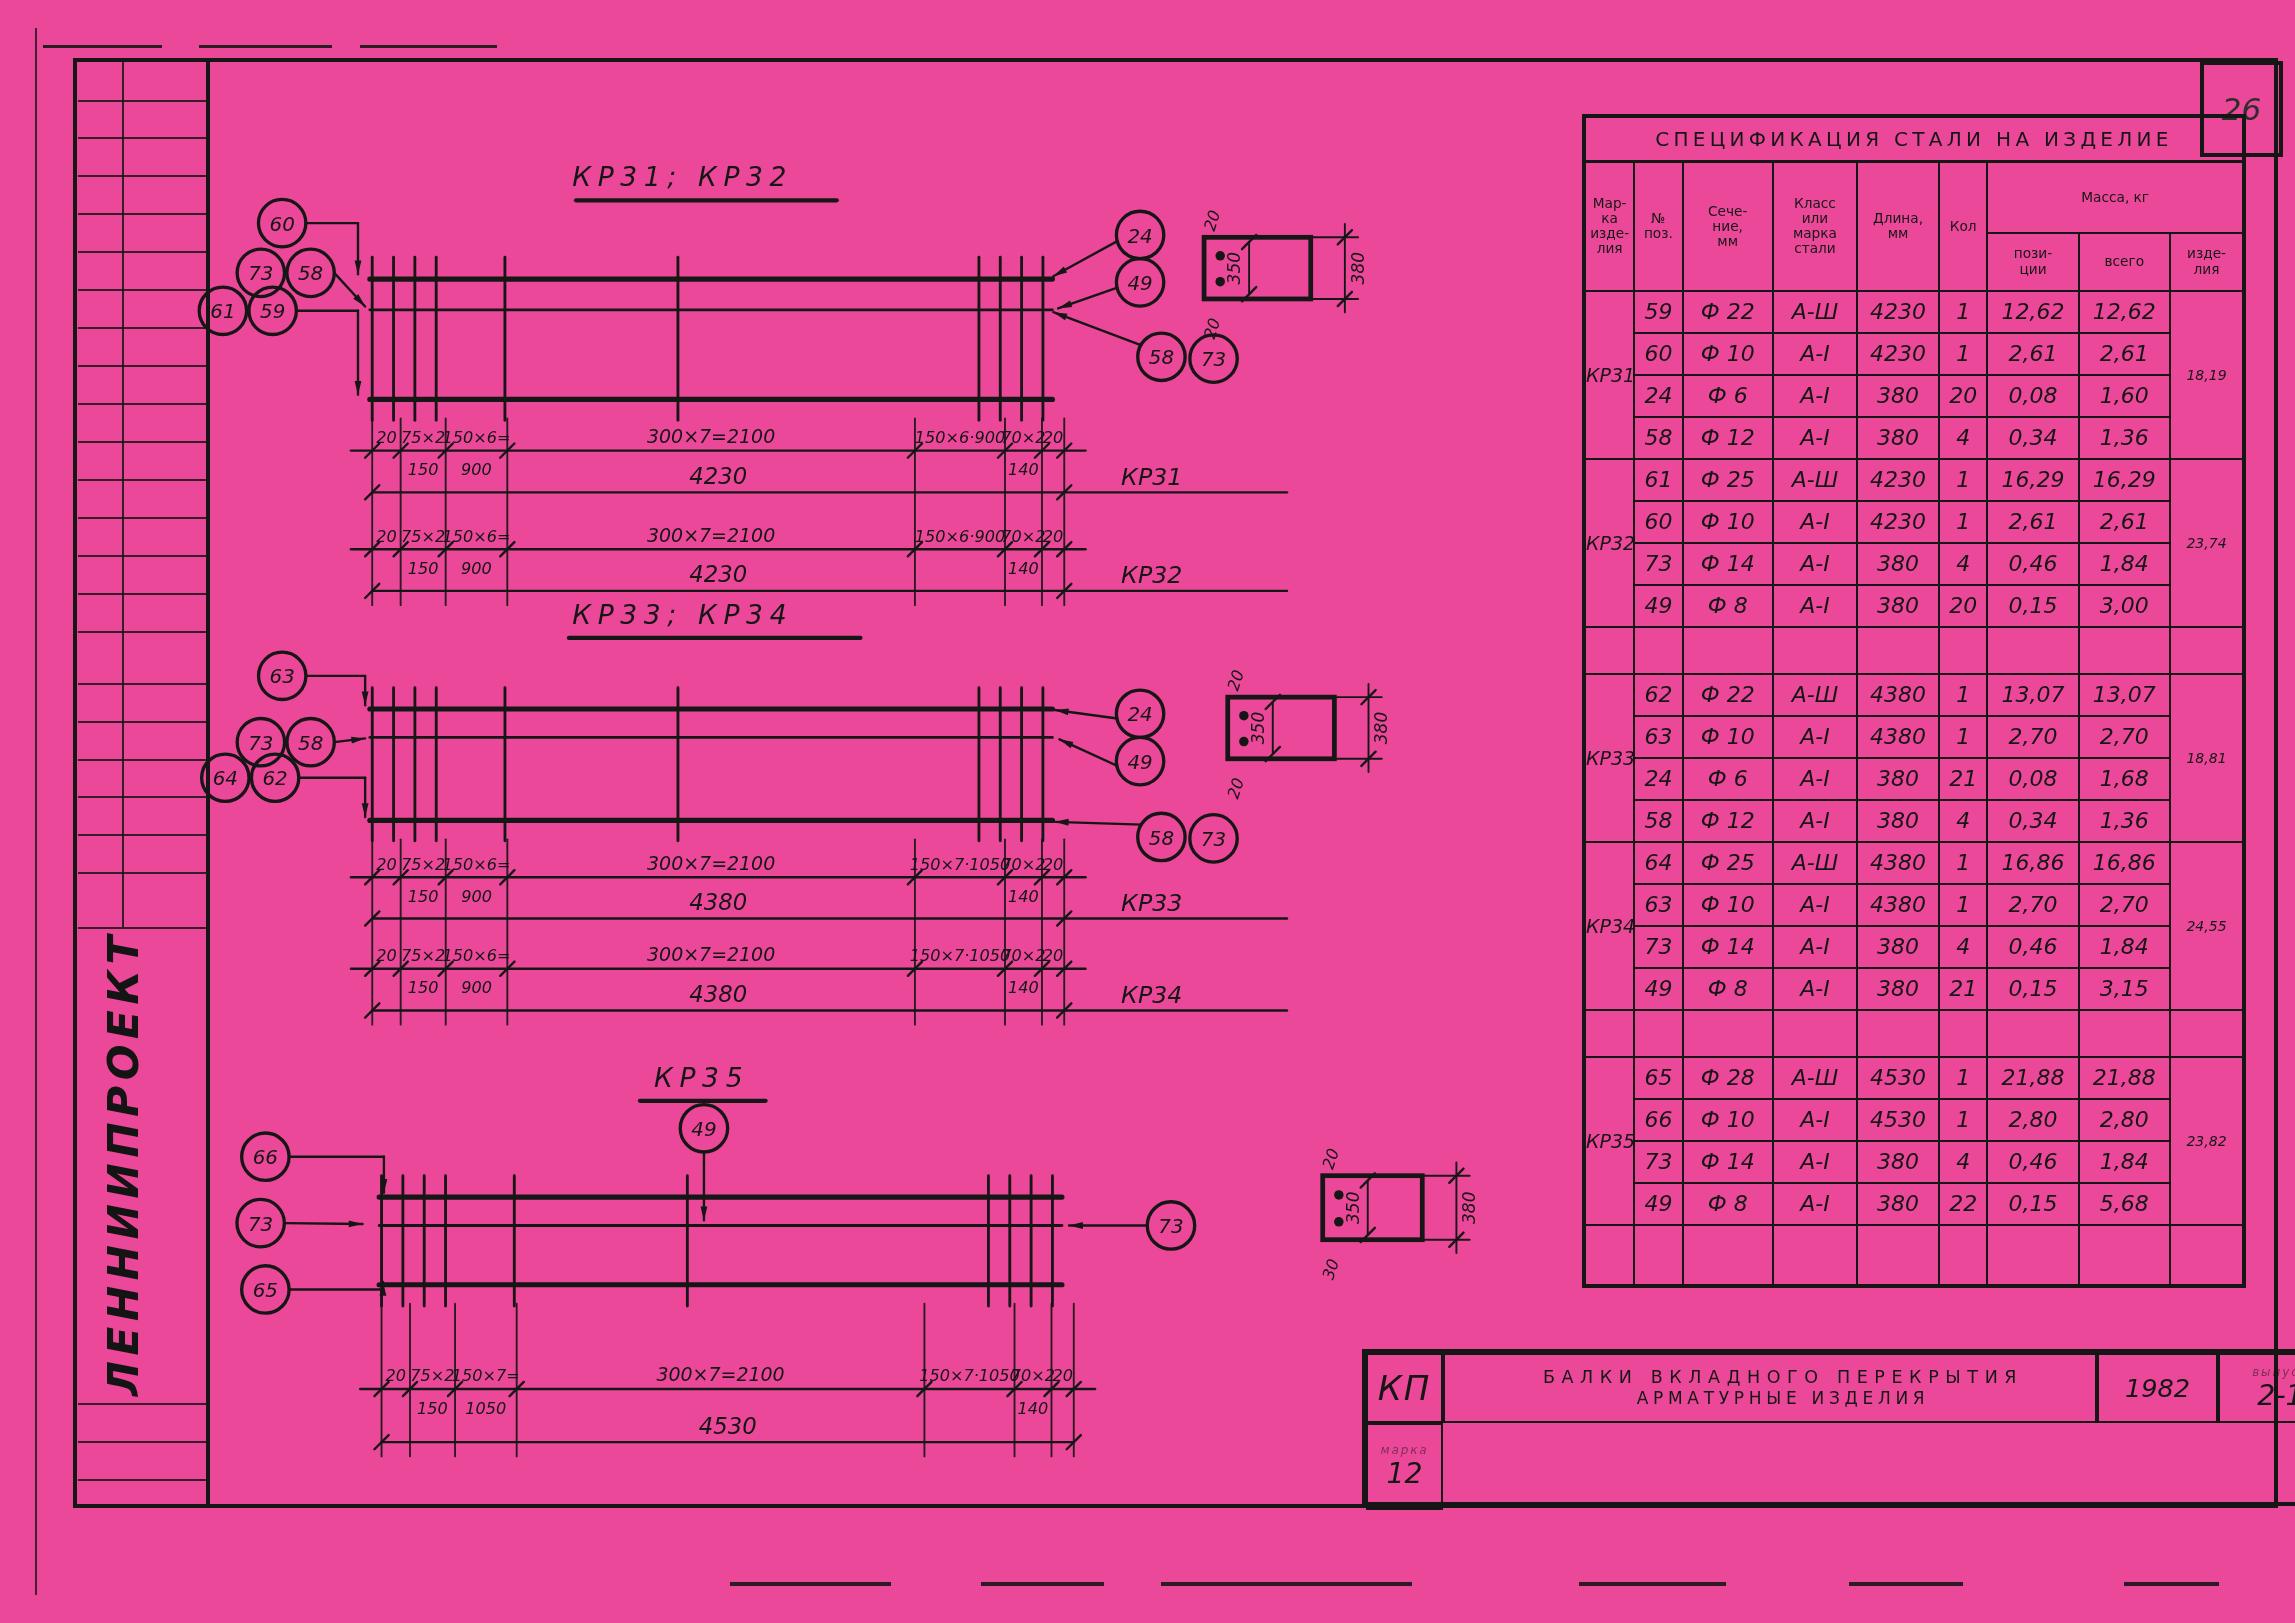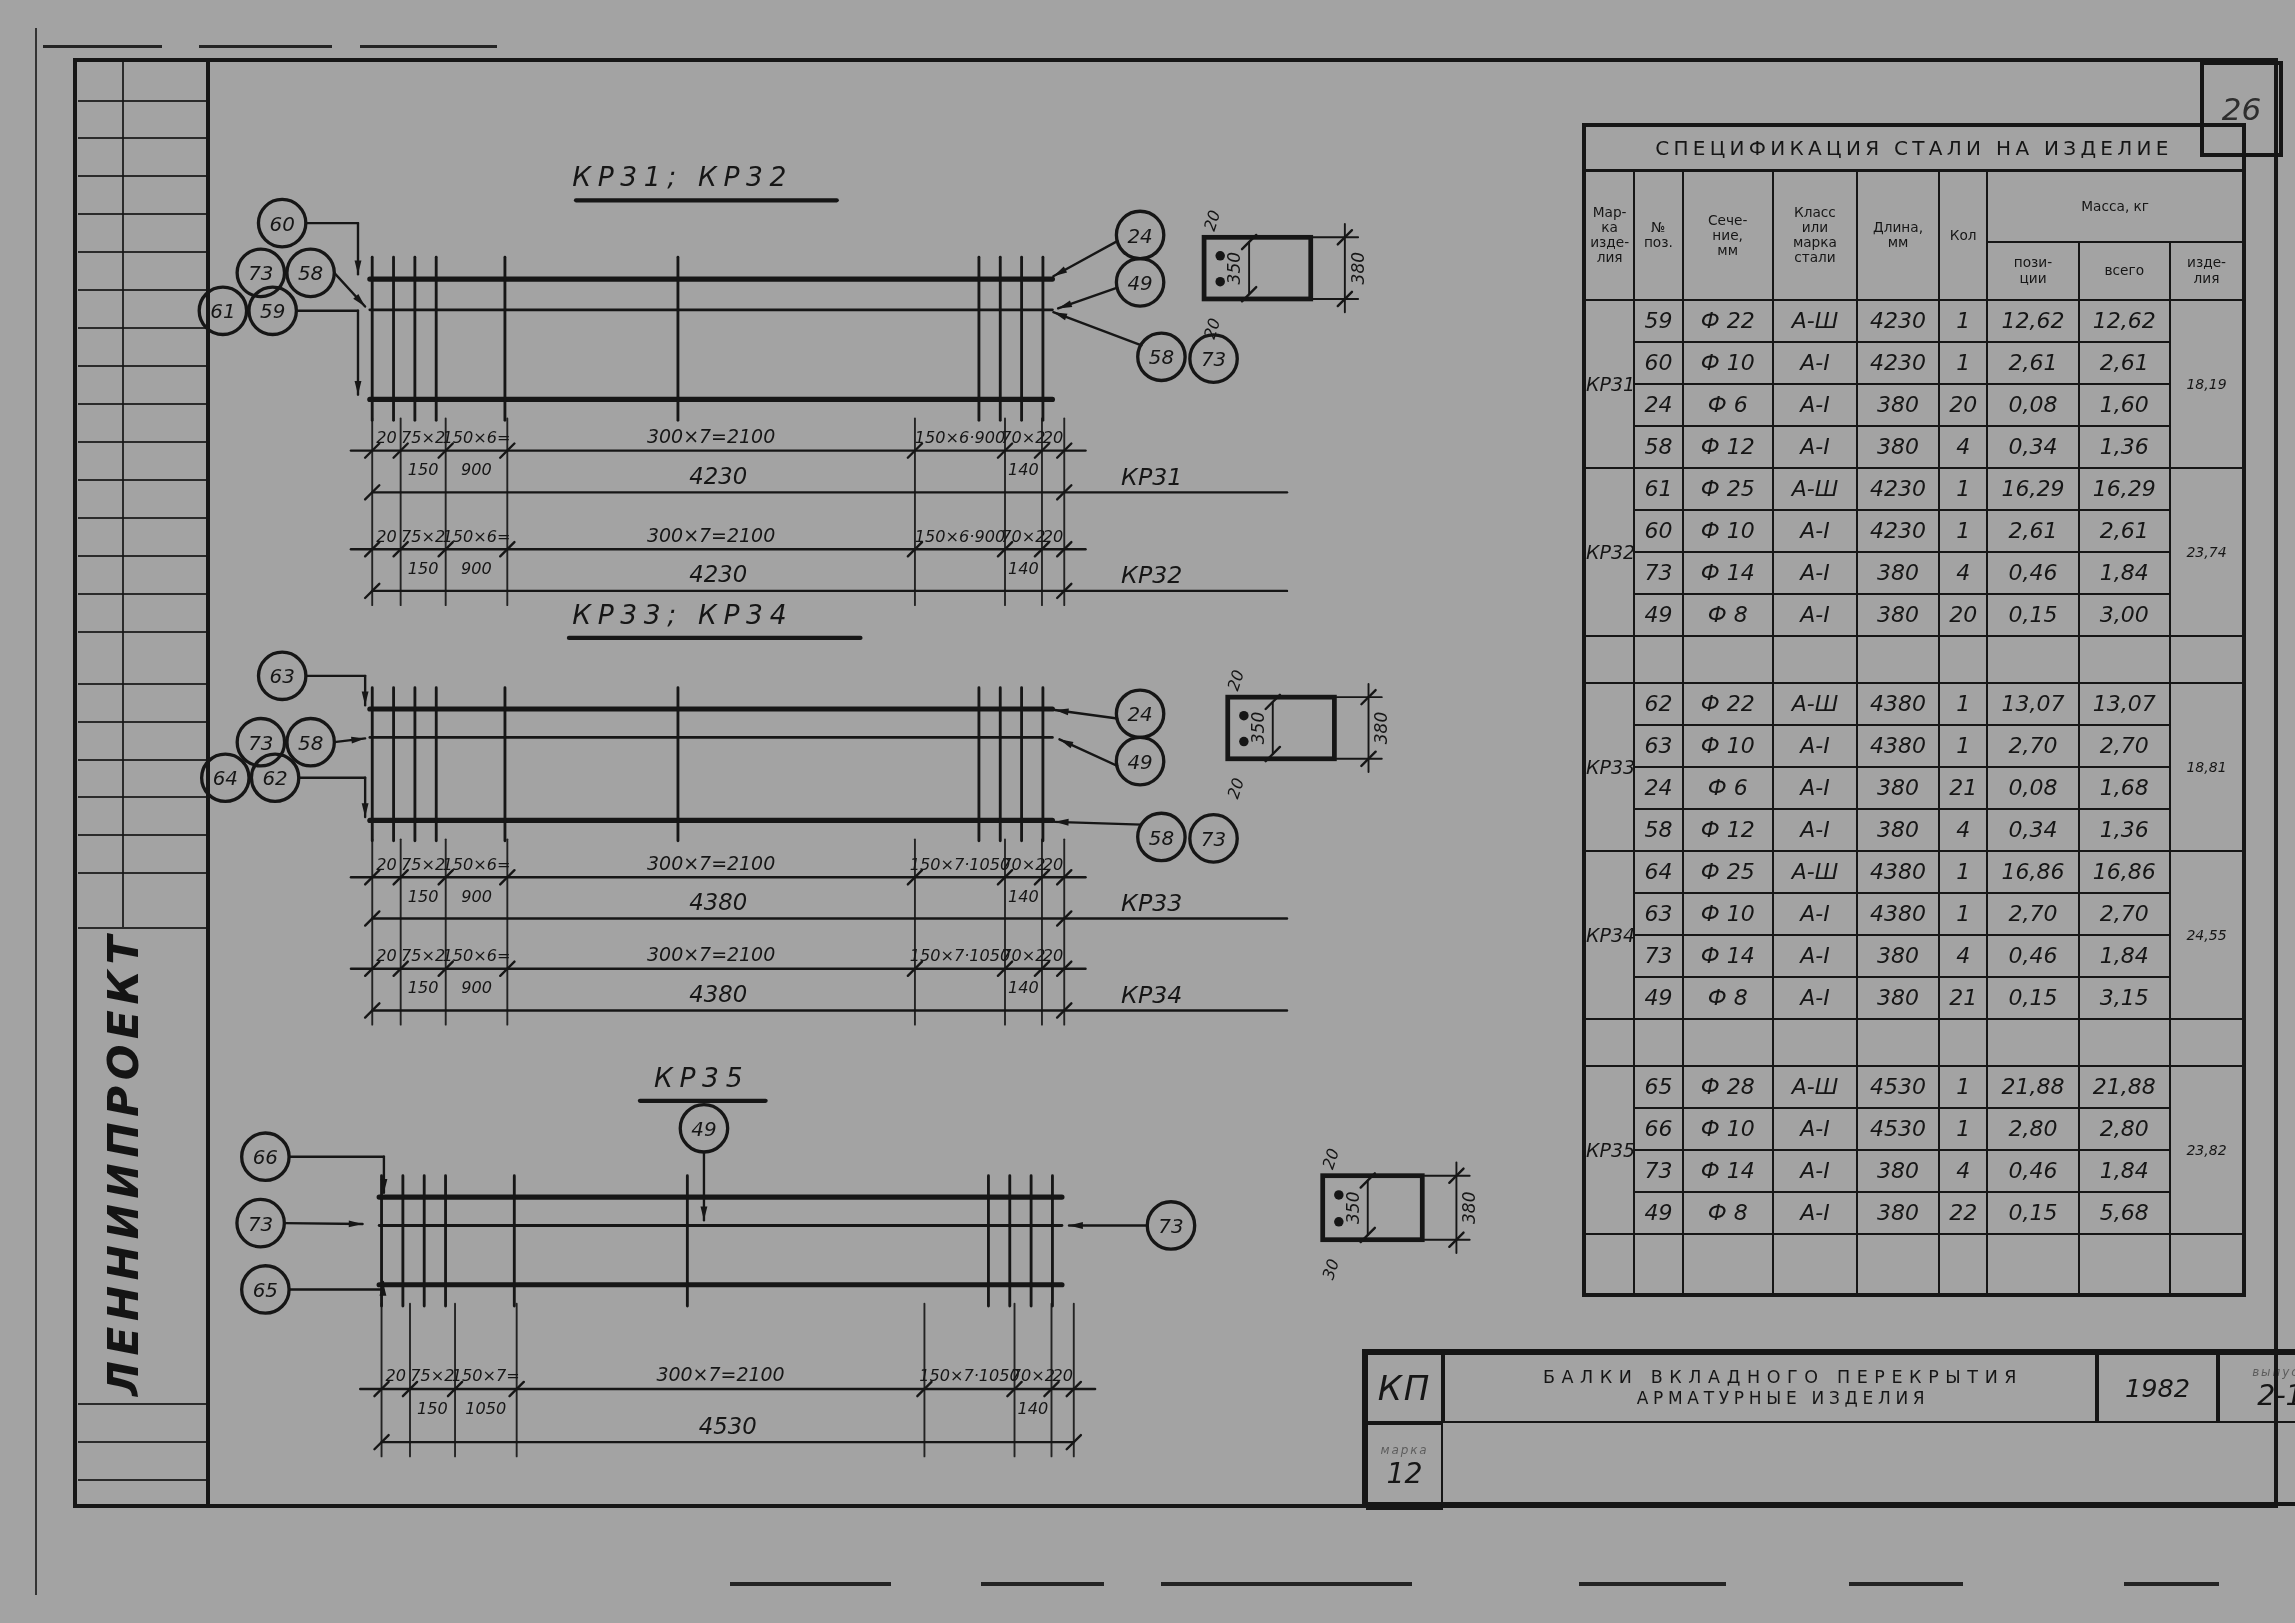--- a/index.html
+++ b/index.html
@@ -1,34 +1,34 @@
 <!DOCTYPE html>
 <html style="font-size:7.6px"><head>
 <meta charset="utf-8">
 <style>
   html,body{margin:0;padding:0;background:#e8e8e4}
-  .page{position:relative;width:2295px;height:1624px;background:#a3a3a3;overflow:hidden;
+  .page{position:relative;width:2295px;height:1624px;background:#ec4899;overflow:hidden;
         font-family:"DejaVu Sans",sans-serif;color:#161616}
   .ln{position:absolute;background:#161616}
   .hand{font-style:italic}
   svg.grp{position:absolute;overflow:visible;font-family:"DejaVu Sans",sans-serif;font-style:italic}
   svg text{fill:#161616}
 
   
   .pagenum{position:absolute;left:2200px;top:61px;width:75px;height:88px;border:4.3px solid #161616;
            display:flex;align-items:center;justify-content:center;font-size:31px;color:#2e2e2e;font-style:italic}
 
   
   .sidebar{position:absolute;left:73px;top:58px;width:137px;height:1450px;
            border-left:4.3px solid #161616;border-right:4.3px solid #161616;box-sizing:border-box}
   .org{position:absolute;left:99px;top:1396px;transform-origin:0 0;transform:rotate(-90deg);
        width:455px;font-size:42px;font-weight:bold;letter-spacing:5.7px;white-space:nowrap;color:#141414}
 
   
-  .spec{position:absolute;left:1582px;top:123px;width:664px;border-collapse:collapse;table-layout:fixed;
+  .spec{position:absolute;left:1582px;top:114px;width:664px;border-collapse:collapse;table-layout:fixed;
         border:4.3px solid #161616}
   .spec th,.spec td{border:2.4px solid #161616;text-align:center;vertical-align:middle;padding:0;
         white-space:pre-line;overflow:hidden}
   .spec thead th{font-weight:normal}
   .spec .t-title{font-size:20px;letter-spacing:4.3px;height:42px;border-bottom-width:3.8px;font-weight:normal}
   .spec .h{font-size:13.7px;line-height:1.1}
   .spec .h1{height:71px}
   .spec .h2 th{height:56px}
   .spec tbody td{font-size:22px;font-style:italic}
   .spec .r-data td{height:40px}

